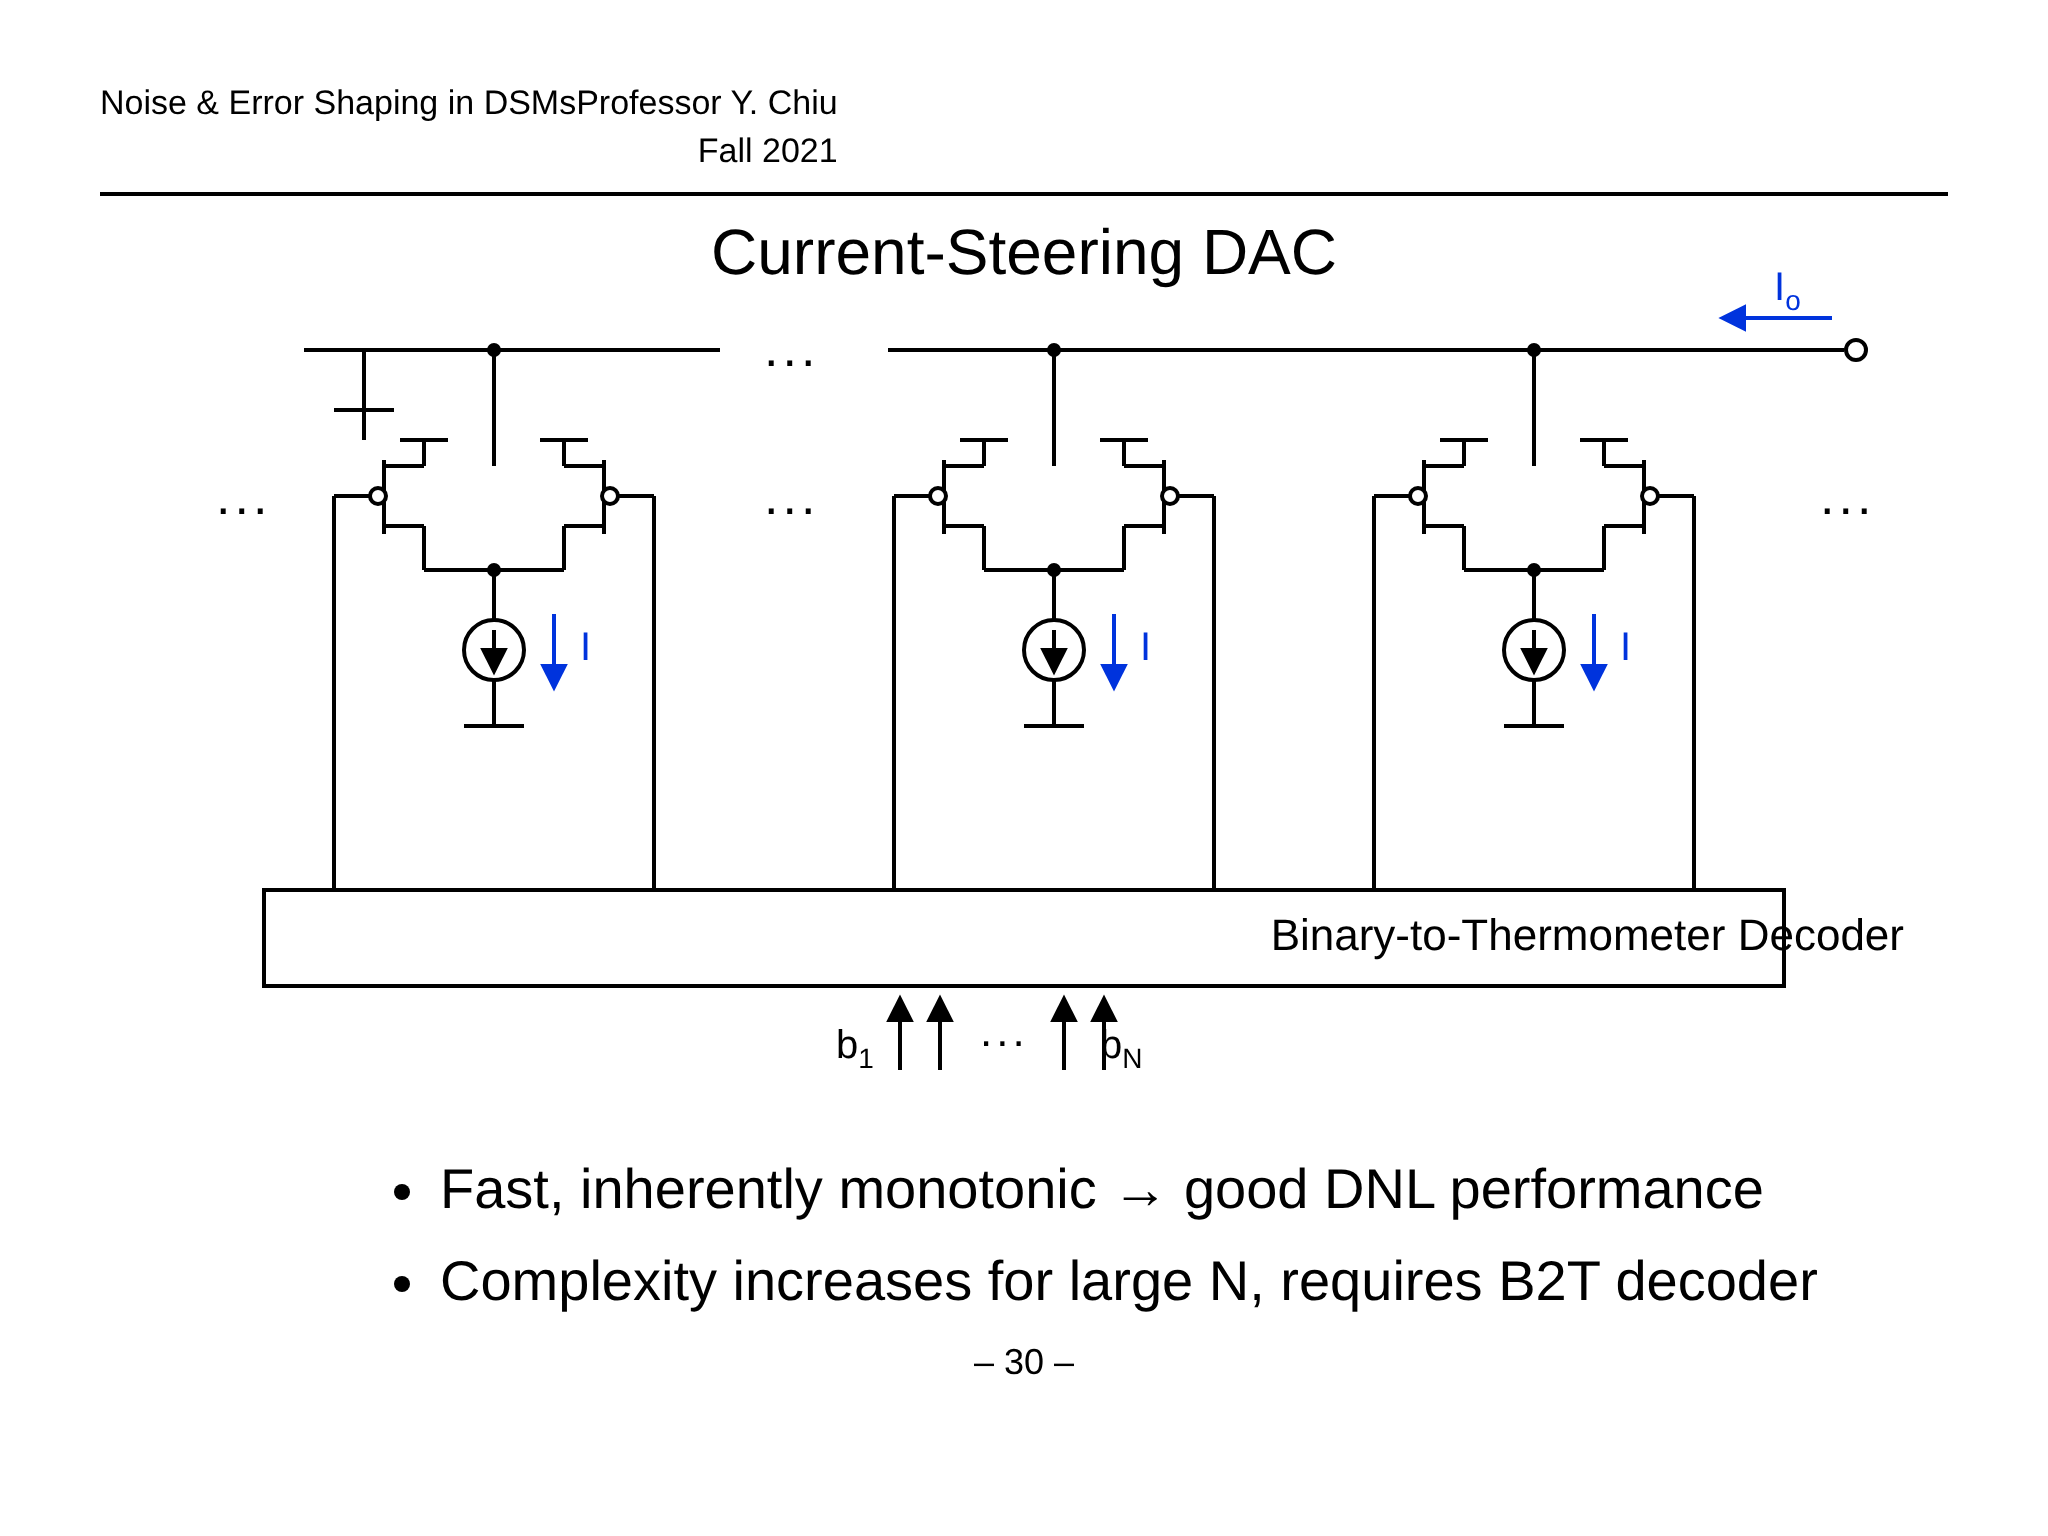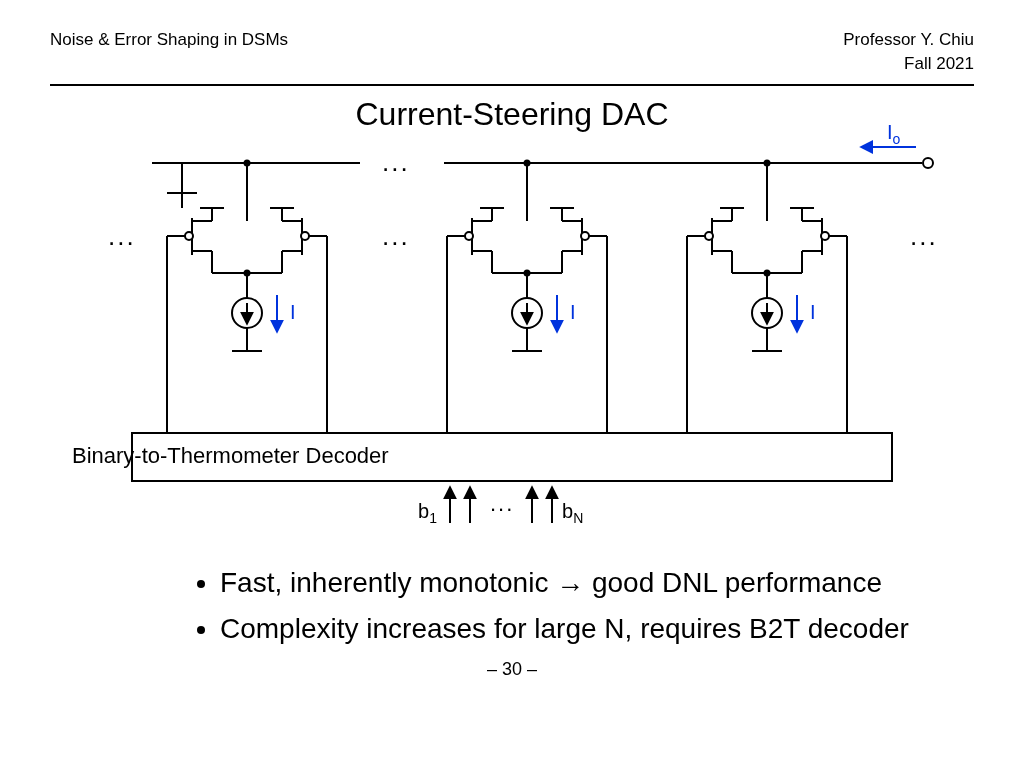--- a/index.html
+++ b/index.html
@@ -7,23 +7,24 @@
     padding: 0;
     width: 1024px;
     height: 768px;
     font-family: Arial, Helvetica, sans-serif;
     background: #fff;
     color: #000;
     position: relative;
   }
   .header {
     display: flex;
-    justify-content: space-between;
+    justify-content: flex-start;
     padding: 28px 50px 4px 50px;
     font-size: 17px;
+    margin-top: 12px;
   }
   .header-left, .header-center, .header-right { line-height: 1.4; }
   .header-center { text-align: center; }
   .header-right { text-align: right; }
   .hr {
     border-bottom: 2px solid #000;
     margin: 4px 50px 0 50px;
   }
   .title {
     text-align: center;
@@ -34,21 +35,21 @@
   .diagram {
     position: relative;
     margin: 0 auto;
     width: 880px;
     height: 420px;
   }
   svg { display: block; }
   .decoder-label {
     position: absolute;
     font-size: 22px;
-    text-align: left;
+    text-align: right;
   }
   .ellipsis {
     position: absolute;
     font-size: 26px;
     letter-spacing: 2px;
   }
   .current-label {
     position: absolute;
     color: #0033dd;
     font-size: 20px;
@@ -231,21 +232,21 @@
   <span class="current-label" style="left:218px; top:168px;">I</span>
   <span class="current-label" style="left:498px; top:168px;">I</span>
   <span class="current-label" style="left:738px; top:168px;">I</span>
 
   <span class="decoder-label" style="left:0; right:0; top:310px;">Binary-to-Thermometer Decoder</span>
 
   <span class="bn-label" style="left:346px; top:367px;">
     <span>b</span><span class="sub">1</span>
   </span>
   <span class="ellipsis" style="left:418px; top:358px; font-size:22px;">...</span>
-  <span class="bn-label" style="left:490px; top:367px;">
+  <span class="bn-label" style="left:478px; top:367px;">
     <span>b</span><span class="sub">N</span>
   </span>
 </div>
 
 <ul class="bullets">
   <li>Fast, inherently monotonic → good DNL performance</li>
   <li>Complexity increases for large N, requires B2T decoder</li>
 </ul>
 
 <div class="pagenum">– 30 –</div>

